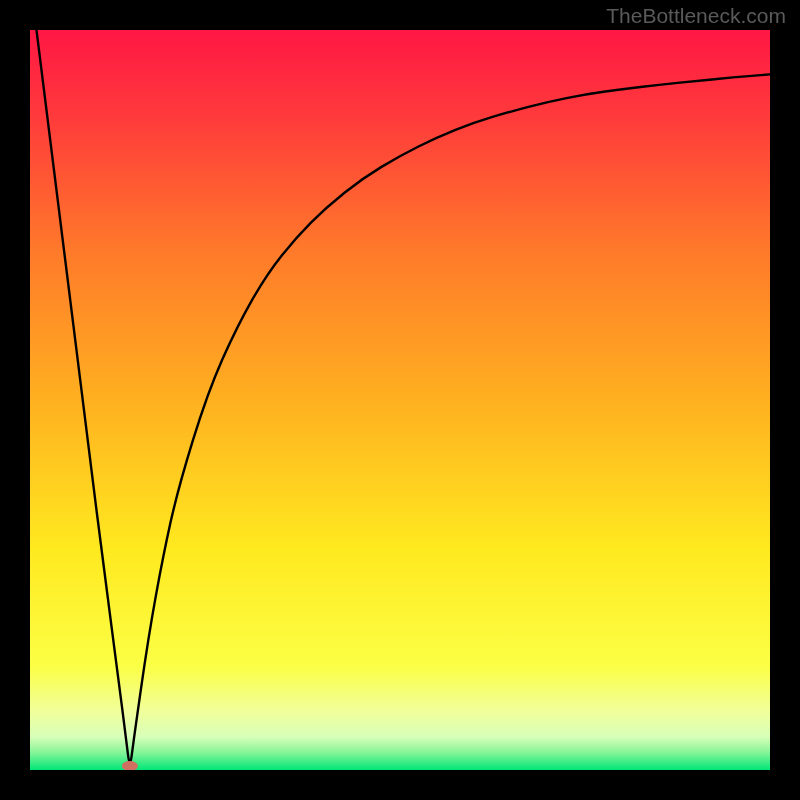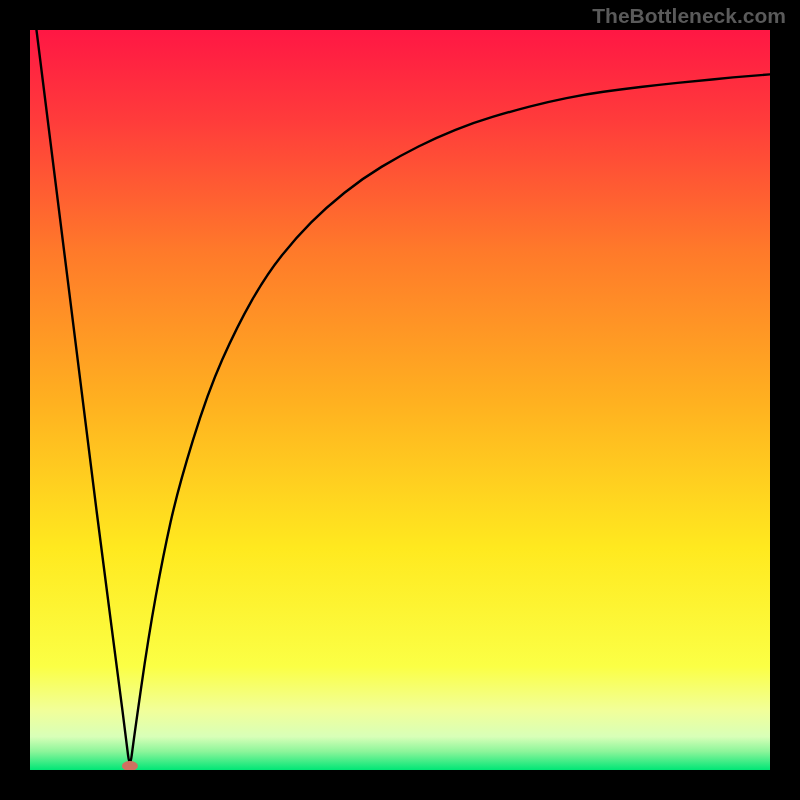--- a/index.html
+++ b/index.html
@@ -18,21 +18,21 @@
     width: 800px;
     height: 800px;
     background: #000;
   }
   .watermark {
     position: absolute;
     top: 4px;
     right: 14px;
     color: #5a5a5a;
     font-size: 21px;
-    font-weight: 700;
+    font-weight: 400;
     letter-spacing: 0px;
     z-index: 50;
     user-select: none;
   }
   .plot-area {
     position: absolute;
     left: 30px;
     top: 30px;
     width: 740px;
     height: 740px;

